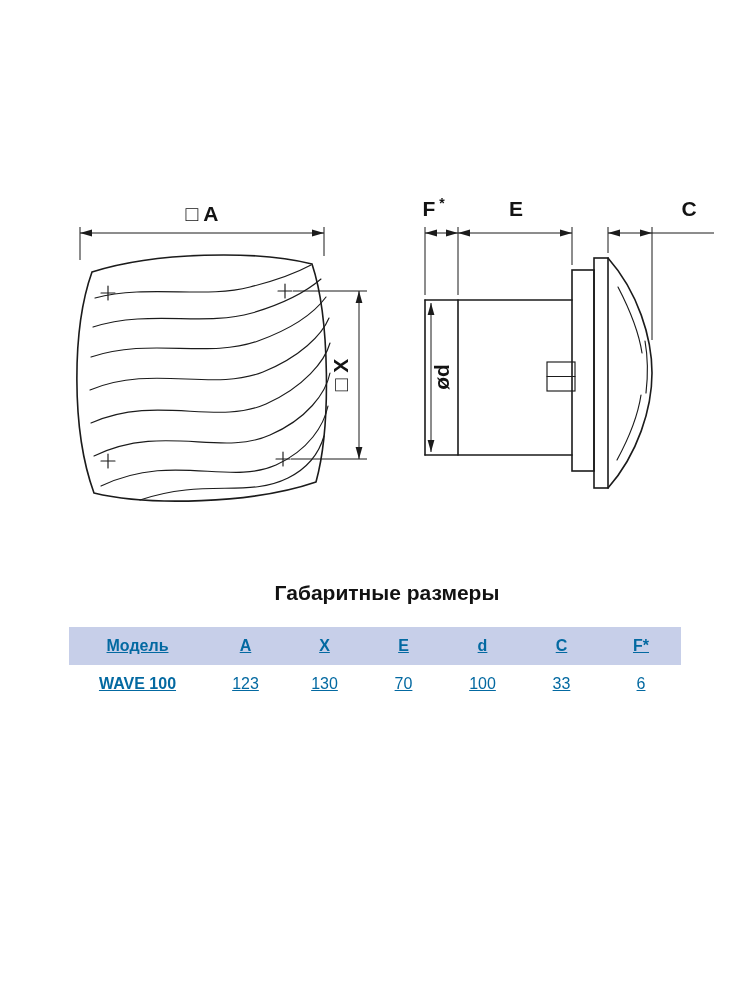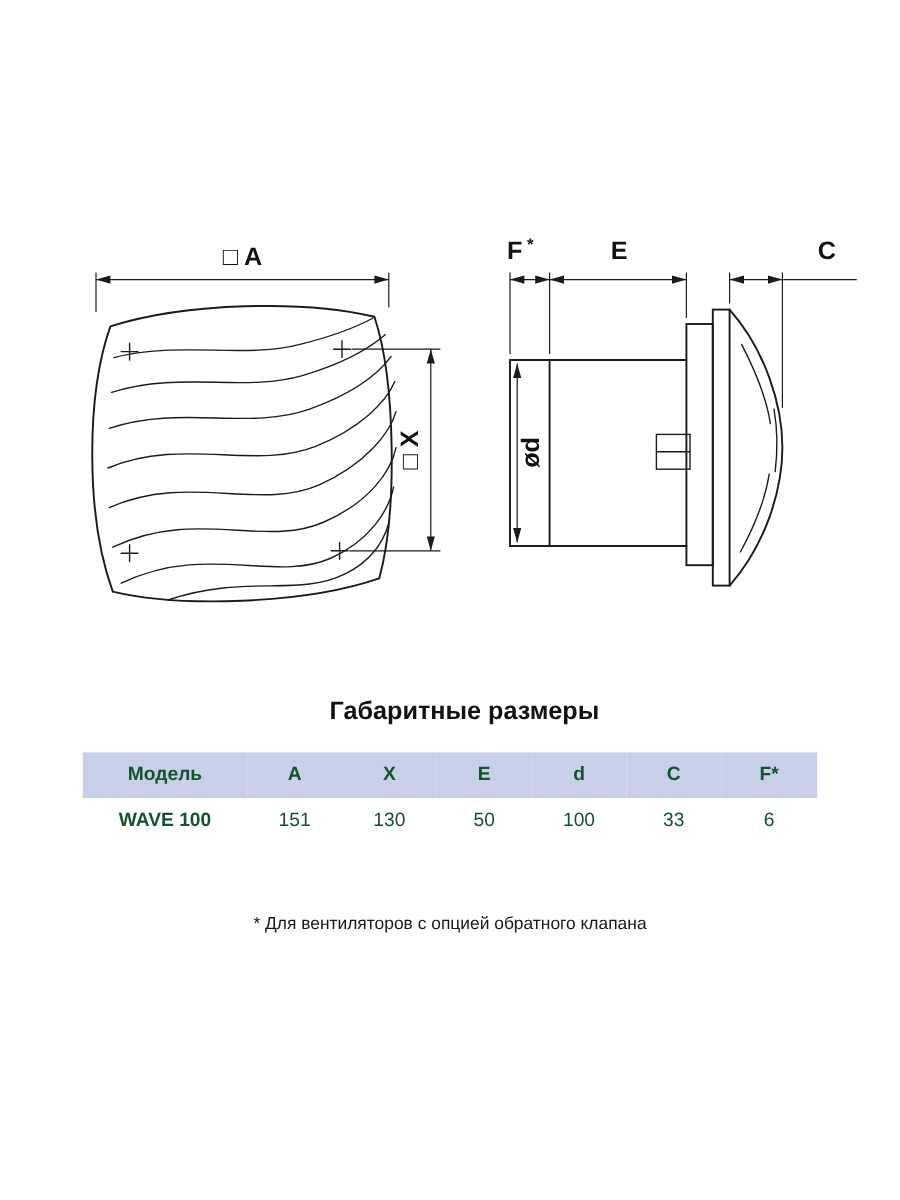--- a/index.html
+++ b/index.html
@@ -27,21 +27,21 @@
     font-size: 21px; font-weight: 700; color: #121212;
   }
 
   table.dims {
     position: absolute; top: 627px; left: 69px; width: 612px;
     border-collapse: separate; border-spacing: 0;
     table-layout: fixed;
   }
   table.dims th, table.dims td {
     height: 38px; text-align: center; vertical-align: middle;
-    font-size: 16px; color: #14532d; padding: 0;
+    font-size: 16px; color: #0369a1; padding: 0; text-decoration: underline;
   }
   table.dims thead th { background: var(--header-bg, #c7cfe9); font-weight: 700; }
   table.dims td.model { font-weight: 700; }
   table.dims tbody tr.alt td { background: var(--row-alt-bg, #dfe3f3); }
 
   .footnote {
     position: absolute; top: 762px; left: 0; width: 100%;
     margin: 0; text-align: center;
     font-size: 14.5px; color: #15181c;
   }
@@ -167,25 +167,24 @@
         <th>X</th>
         <th>E</th>
         <th>d</th>
         <th>C</th>
         <th>F*</th>
       </tr>
     </thead>
     <tbody>
       <tr>
         <td class="model">WAVE 100</td>
-        <td>151</td>
+        <td>123</td>
         <td>130</td>
-        <td>50</td>
+        <td>70</td>
         <td>100</td>
         <td>33</td>
         <td>6</td>
       </tr>
     </tbody>
   </table>
 
-  <p class="footnote">* Для вентиляторов с опцией обратного клапана</p>
 
 </div>
 
 </body></html>

